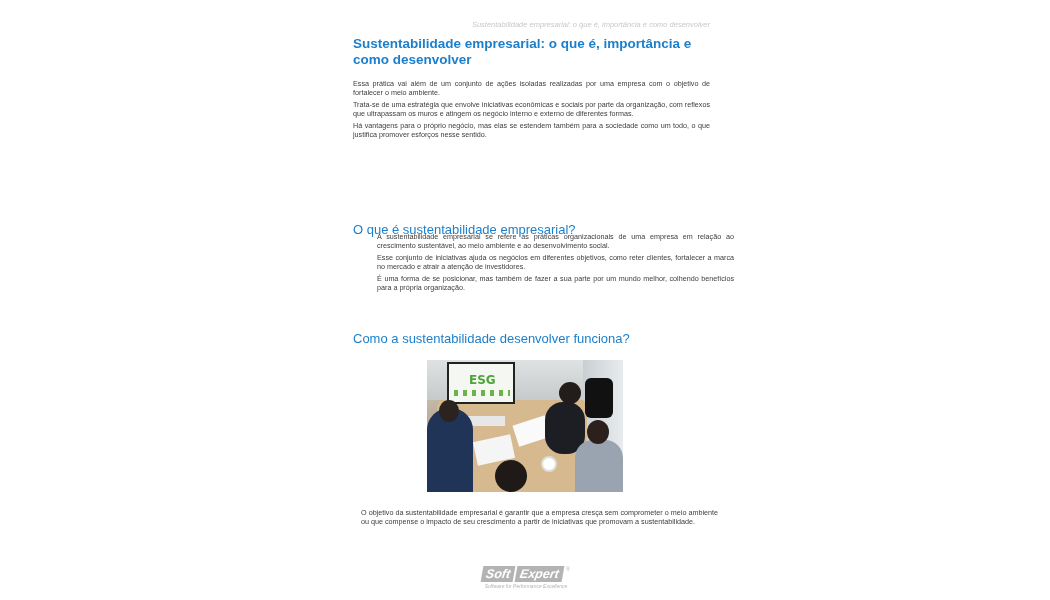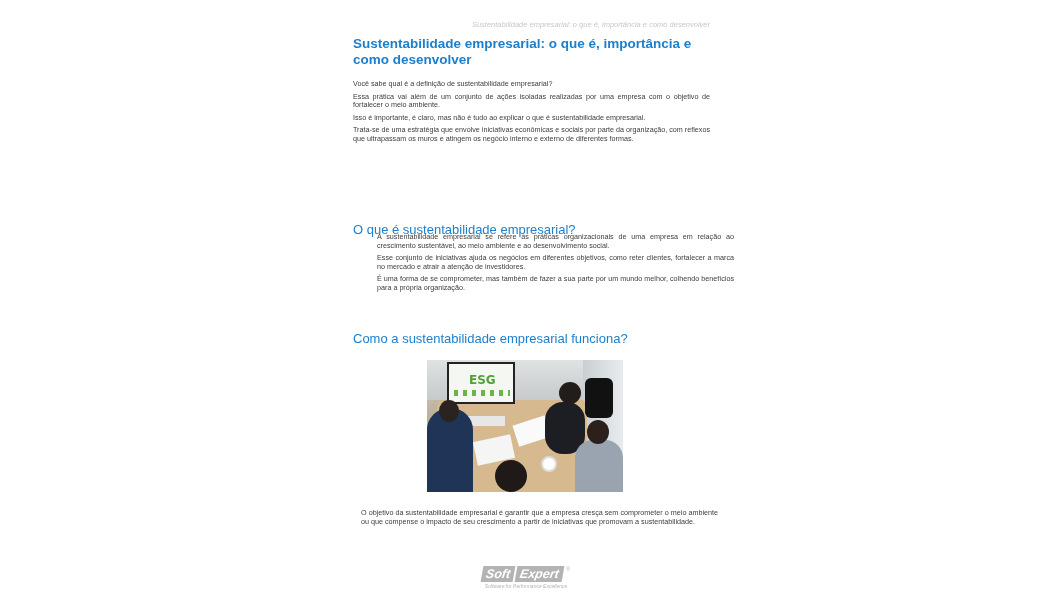--- a/index.html
+++ b/index.html
@@ -173,35 +173,34 @@
 </head>
 <body>
 
 <div class="page">
 
   <div class="running-header">Sustentabilidade empresarial: o que é, importância e como desenvolver</div>
 
   <h1 class="h1">Sustentabilidade empresarial: o que é, importância e como desenvolver</h1>
 
   <div class="para-block" style="top:80px;">
-    <p>Você sabe qual é a definição de sustentabilidade empresarial?</p>
     <p>Essa prática vai além de um conjunto de ações isoladas realizadas por uma empresa com o objetivo de fortalecer o meio ambiente.</p>
-    <p>Isso é importante, é claro, mas não é tudo ao explicar o que é sustentabilidade empresarial.</p>
     <p>Trata-se de uma estratégia que envolve iniciativas econômicas e sociais por parte da organização, com reflexos que ultrapassam os muros e atingem os negócio interno e externo de diferentes formas.</p>
+    <p>Há vantagens para o próprio negócio, mas elas se estendem também para a sociedade como um todo, o que justifica promover esforços nesse sentido.</p>
   </div>
 
   <h2 class="h2" style="top:222px;">O que é sustentabilidade empresarial?</h2>
 
   <div class="para-block" style="top:233px;margin-left:24px;">
     <p>A sustentabilidade empresarial se refere às práticas organizacionais de uma empresa em relação ao crescimento sustentável, ao meio ambiente e ao desenvolvimento social.</p>
     <p>Esse conjunto de iniciativas ajuda os negócios em diferentes objetivos, como reter clientes, fortalecer a marca no mercado e atrair a atenção de investidores.</p>
-    <p>É uma forma de se comprometer, mas também de fazer a sua parte por um mundo melhor, colhendo benefícios para a própria organização.</p>
-  </div>
-
-  <h2 class="h2" style="top:331px;">Como a sustentabilidade empresarial funciona?</h2>
+    <p>É uma forma de se posicionar, mas também de fazer a sua parte por um mundo melhor, colhendo benefícios para a própria organização.</p>
+  </div>
+
+  <h2 class="h2" style="top:331px;">Como a sustentabilidade desenvolver funciona?</h2>
 
   <div class="photo">
     <div class="wall"></div>
     <div class="window"></div>
     <div class="table"></div>
     <div class="chair"></div>
     <div class="monitor">
       <span class="esg">ESG</span>
       <div class="dots"></div>
     </div>

